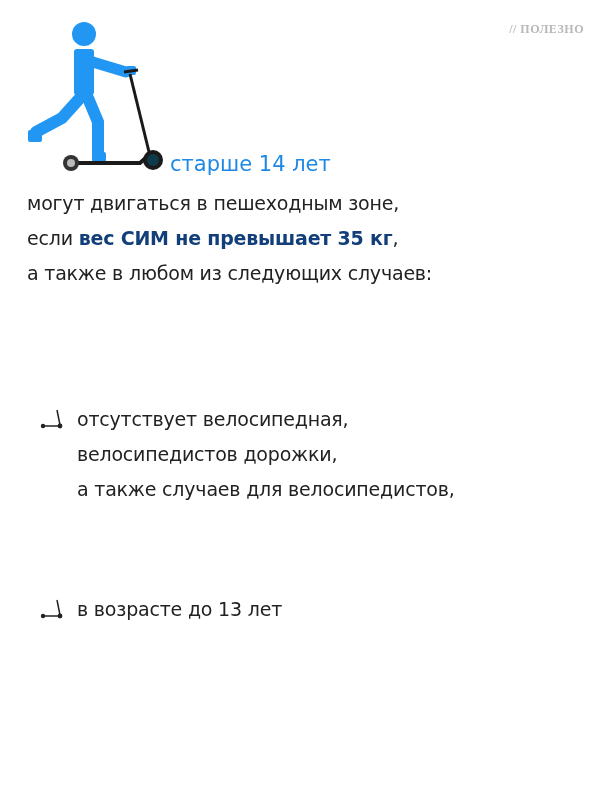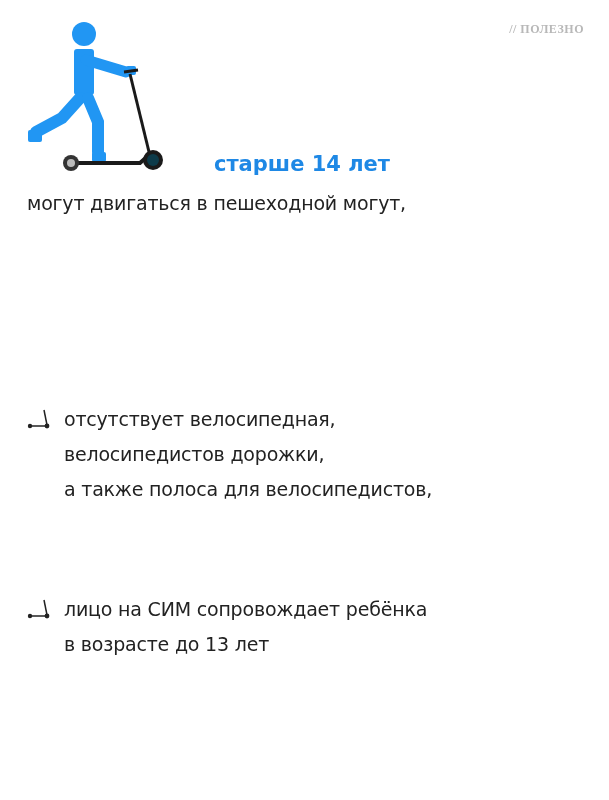--- a/index.html
+++ b/index.html
@@ -8,31 +8,30 @@
       font-family: "DejaVu Sans", sans-serif; color: #222;
     }
     .tag {
       position: absolute; right: 25px; top: 22px;
       font-size: 12px; font-weight: bold; color: #b8b8b8; letter-spacing: 0.5px;
       font-family: Liberation Serif, serif;
     }
     .hero { position: absolute; left: 22px; top: 18px; width: 150px; height: 160px; }
     .headline {
       position: absolute; left: 170px; top: 152px;
-      font-size: 21px; font-weight: bold; color: #1e88e5;
+      font-size: 21px; font-weight: normal; color: #1e88e5;
       font-family: "DejaVu Sans", sans-serif;
-      margin-left: 44px;
     }
     .para { position: absolute; left: 27px; top: 186px; }
     .line {
       font-size: 19px; line-height: 35px; height: 35px; white-space: nowrap; color: #222;
       font-family: "DejaVu Sans", sans-serif; font-weight: normal; letter-spacing: -0.2px;
     }
     .em { color: #123f7a; font-weight: bold; }
-    .bullet { position: absolute; left: 27px; }
+    .bullet { position: absolute; left: 40px; }
     .bullet .ico { position: absolute; left: 0; top: 6px; width: 26px; height: 22px; }
     .bullet .text { margin-left: 37px; }
     .b1 { top: 402px; }
     .b2 { top: 592px; }
   </style>
 </head>
 <body>
 
 <div class="tag">// ПОЛЕЗНО</div>
 
@@ -56,41 +55,42 @@
   <path d="M48 145 L118 145 L128 136" stroke="#1a1a1a" stroke-width="4" fill="none"></path>
   <circle cx="49" cy="145" r="8" fill="#333"></circle>
   <circle cx="49" cy="145" r="4" fill="#bbb"></circle>
   <circle cx="131" cy="142" r="10" fill="#1a1a1a"></circle>
   <circle cx="131" cy="142" r="6" fill="#0d3b4a"></circle>
 </svg>
 
 <div class="headline">старше 14 лет</div>
 
 <div class="para">
-  <div class="line">могут двигаться в пешеходной могут,</div>
+  <div class="line">могут двигаться в пешеходным зоне,</div>
+  <div class="line"><span>если </span><span class="em">вес СИМ не превышает 35 кг</span><span>,</span></div>
+  <div class="line">а также в любом из следующих случаев:</div>
 </div>
 
 <div class="bullet b1">
   <svg class="ico" viewBox="0 0 26 22">
     <path d="M17 2 L20 17" stroke="#222" stroke-width="1.5"></path>
     <path d="M3 18 L18 18" stroke="#222" stroke-width="1.5"></path>
     <circle cx="3" cy="18" r="2.2" fill="#222"></circle>
     <circle cx="20" cy="18" r="2.4" fill="#222"></circle>
   </svg>
   <div class="text">
     <div class="line">отсутствует велосипедная,</div>
     <div class="line">велосипедистов дорожки,</div>
-    <div class="line">а также полоса для велосипедистов,</div>
+    <div class="line">а также случаев для велосипедистов,</div>
   </div>
 </div>
 
 <div class="bullet b2">
   <svg class="ico" viewBox="0 0 26 22">
     <path d="M17 2 L20 17" stroke="#222" stroke-width="1.5"></path>
     <path d="M3 18 L18 18" stroke="#222" stroke-width="1.5"></path>
     <circle cx="3" cy="18" r="2.2" fill="#222"></circle>
     <circle cx="20" cy="18" r="2.4" fill="#222"></circle>
   </svg>
   <div class="text">
-    <div class="line">лицо на СИМ сопровождает ребёнка</div>
     <div class="line">в возрасте до 13 лет</div>
   </div>
 </div>
 
 </body></html>

